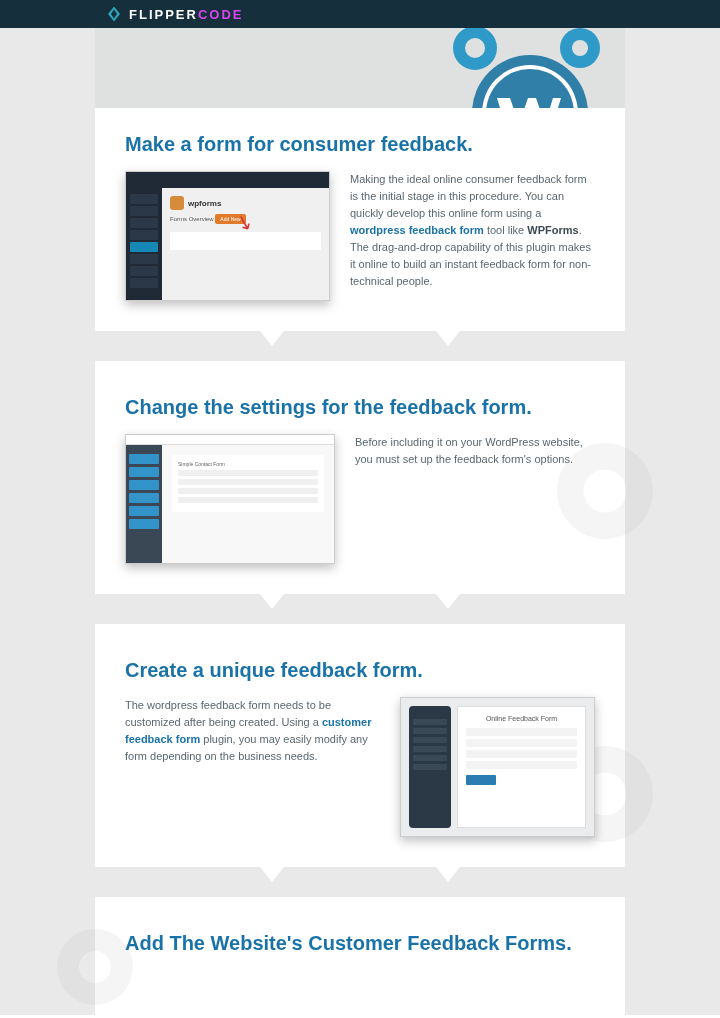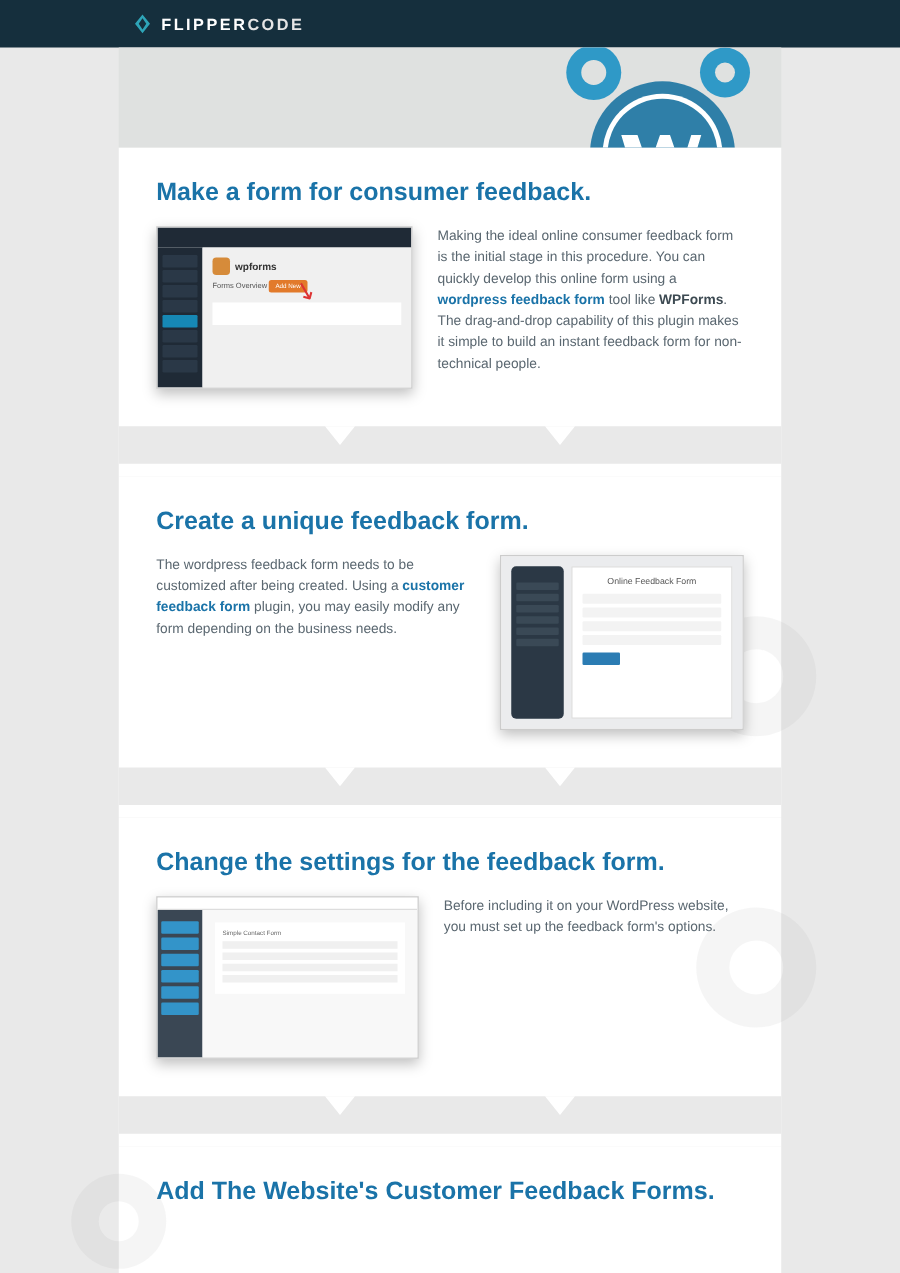--- a/index.html
+++ b/index.html
@@ -1,23 +1,23 @@
 <!DOCTYPE html>
 <html><head>
 <meta charset="utf-8">
 <style>
 *{margin:0;padding:0;box-sizing:border-box}
 body{font-family:Arial,Helvetica,sans-serif;background:#fff;width:720px;margin:0 auto}
 .page{background:#e9e9e9;padding:0}
-.header{background:#152f3d;height:38px;display:flex;align-items:center;padding:0 20px 0 105px}
+.header{background:#152f3d;height:28px;display:flex;align-items:center;padding:0 20px 0 105px}
 .logo{display:flex;align-items:center;color:#fff;font-size:13px;letter-spacing:2px;font-weight:600}
 .logo-icon{width:18px;height:18px;margin-right:6px;position:relative}
 .logo-icon svg{width:100%;height:100%}
 .logo .flipper{color:#fff}
-.logo .code{color:#e5e5e5}
+.logo .code{color:#d946ef}
 .hero{background:#dfe1e0;padding:35px 30px 45px 40px;margin:0 95px;display:flex;align-items:center;justify-content:space-between;position:relative;overflow:hidden}
 .hero-text{flex:1}
 .hero h1{font-size:18px;font-weight:400;color:#5a6770;line-height:1.5;letter-spacing:0.5px}
 .hero h1 .bold{font-weight:700;color:#3d4a52}
 .hero-gears{position:absolute;right:-10px;top:-10px;width:220px;height:190px}
 .content{background:#fff;margin:0 95px;padding:25px 30px 10px}
 .section{margin-bottom:30px}
 .section h2{color:#1a73a8;font-size:20px;font-weight:700;margin-bottom:15px}
 .section-body{display:flex;gap:20px;align-items:flex-start}
 .shot{flex:0 0 205px;height:130px;background:#f5f5f5;border:1px solid #ccc;box-shadow:0 4px 10px rgba(0,0,0,0.25);position:relative;overflow:hidden}
@@ -126,21 +126,58 @@
                   <div class="s1-brand-icon"></div>
                   <div class="s1-brand-text">wpforms</div>
                 </div>
               <div class="s1-ov"><span>Forms Overview</span> <span class="s1-btn">Add New</span></div>
               <div class="s1-box">&nbsp;</div>
             </div>
           </div>
           <div class="s1-arrow">↘</div>
         </div>
         <div class="text">
-          <span>Making the ideal online consumer feedback form is the initial stage in this procedure. You can quickly develop this online form using a </span><a>wordpress feedback form</a><span> tool like </span><span class="bold">WPForms</span><span>. The drag-and-drop capability of this plugin makes it simple to build an instant feedback form for non-technical people.</span>
+          <span>Making the ideal online consumer feedback form is the initial stage in this procedure. You can quickly develop this online form using a </span><a>wordpress feedback form</a><span> tool like </span><span class="bold">WPForms</span><span>. The drag-and-drop capability of this plugin makes it online to build an instant feedback form for non-technical people.</span>
+        </div>
+      </div>
+    </div>
+    <div class="divider"></div>
+  </div>
+
+  <div class="content2">
+    <div class="bg-gears right" style="top:60px">
+      <svg viewBox="0 0 100 100">
+          <circle cx="50" cy="50" r="40" fill="#888"></circle>
+          <circle cx="50" cy="50" r="18" fill="#fff"></circle>
+        </svg>
+    </div>
+    <div class="section">
+      <h2>Change the settings for the feedback form.</h2>
+      <div class="section-body">
+        <div class="shot shot3">
+          <div class="s3-top"></div>
+          <div class="s3-body">
+            <div class="s3-side">
+                <div class="s3-btn"></div>
+                <div class="s3-btn"></div>
+                <div class="s3-btn"></div>
+                <div class="s3-btn"></div>
+                <div class="s3-btn"></div>
+                <div class="s3-btn"></div>
+              </div>
+            <div class="s3-main">
+              <div class="s3-panel">
+                <span>Simple Contact Form</span>
+                <div></div><div></div><div></div><div></div>
+              </div>
+            </div>
+          </div>
+        </div>
+        <div class="text">
+          <span>Before including it on your WordPress website, you must set up the feedback form's options.</span>
         </div>
       </div>
     </div>
     <div class="divider"></div>
   </div>
 
   <div class="content2">
     <div class="bg-gears right">
       <svg viewBox="0 0 100 100">
           <circle cx="50" cy="50" r="40" fill="#888"></circle>
@@ -171,57 +208,20 @@
                 <div class="s2-field"></div>
               <div class="s2-submit"></div>
             </div>
           </div>
         </div>
       </div>
     </div>
     <div class="divider"></div>
   </div>
 
-  <div class="content2">
-    <div class="bg-gears right" style="top:60px">
-      <svg viewBox="0 0 100 100">
-          <circle cx="50" cy="50" r="40" fill="#888"></circle>
-          <circle cx="50" cy="50" r="18" fill="#fff"></circle>
-        </svg>
-    </div>
-    <div class="section">
-      <h2>Change the settings for the feedback form.</h2>
-      <div class="section-body">
-        <div class="shot shot3">
-          <div class="s3-top"></div>
-          <div class="s3-body">
-            <div class="s3-side">
-                <div class="s3-btn"></div>
-                <div class="s3-btn"></div>
-                <div class="s3-btn"></div>
-                <div class="s3-btn"></div>
-                <div class="s3-btn"></div>
-                <div class="s3-btn"></div>
-              </div>
-            <div class="s3-main">
-              <div class="s3-panel">
-                <span>Simple Contact Form</span>
-                <div></div><div></div><div></div><div></div>
-              </div>
-            </div>
-          </div>
-        </div>
-        <div class="text">
-          <span>Before including it on your WordPress website, you must set up the feedback form's options.</span>
-        </div>
-      </div>
-    </div>
-    <div class="divider"></div>
-  </div>
-
   <div class="content2" style="padding-bottom:30px">
     <div class="bg-gears left">
       <svg viewBox="0 0 100 100">
           <circle cx="50" cy="50" r="38" fill="#888"></circle>
           <circle cx="50" cy="50" r="16" fill="#fff"></circle>
         </svg>
     </div>
     <div class="section">
       <h2>Add The Website's Customer Feedback Forms.</h2>
 

